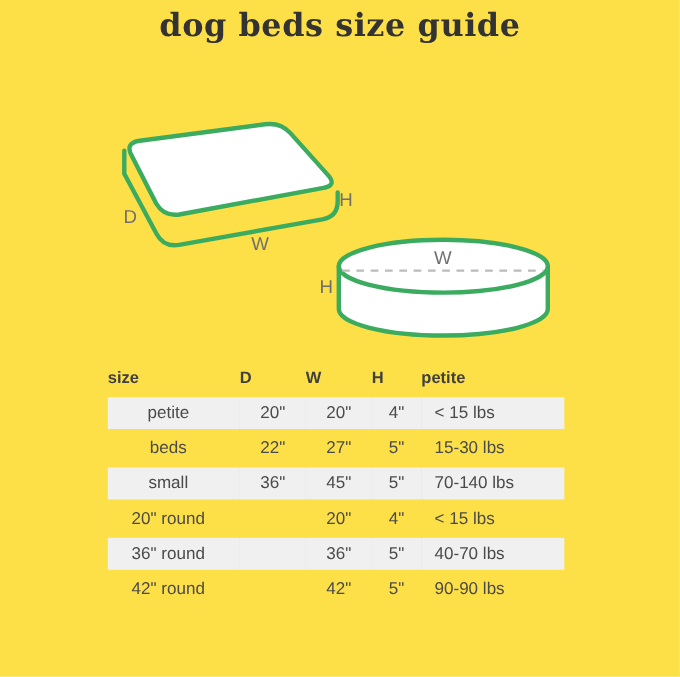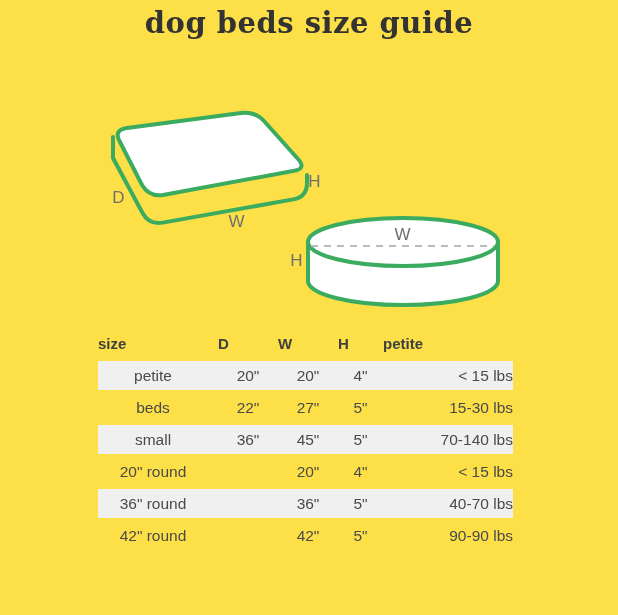--- a/index.html
+++ b/index.html
@@ -78,21 +78,21 @@
     height: 29px;
     padding: 0;
   }
   table.size-table tbody tr:nth-child(odd) td {
     background: var(--row_shade, #F0F0F0);
   }
   table.size-table td:first-child { text-align: center; padding-right: 10px; }
   table.size-table td:nth-child(2),
   table.size-table td:nth-child(3),
   table.size-table td:nth-child(4) { text-align: center; }
-  table.size-table td:nth-child(5) { text-align: right; padding-left: 12px; }
+  table.size-table td:nth-child(5) { text-align: left; padding-left: 12px; }
 </style>
 </head>
 <body>
 
 <div class="stage">
 
   <h1 class="title">dog beds size guide</h1>
 
   <svg class="diagram" width="618" height="235" viewBox="0 0 618 235" xmlns="http://www.w3.org/2000/svg">
 

